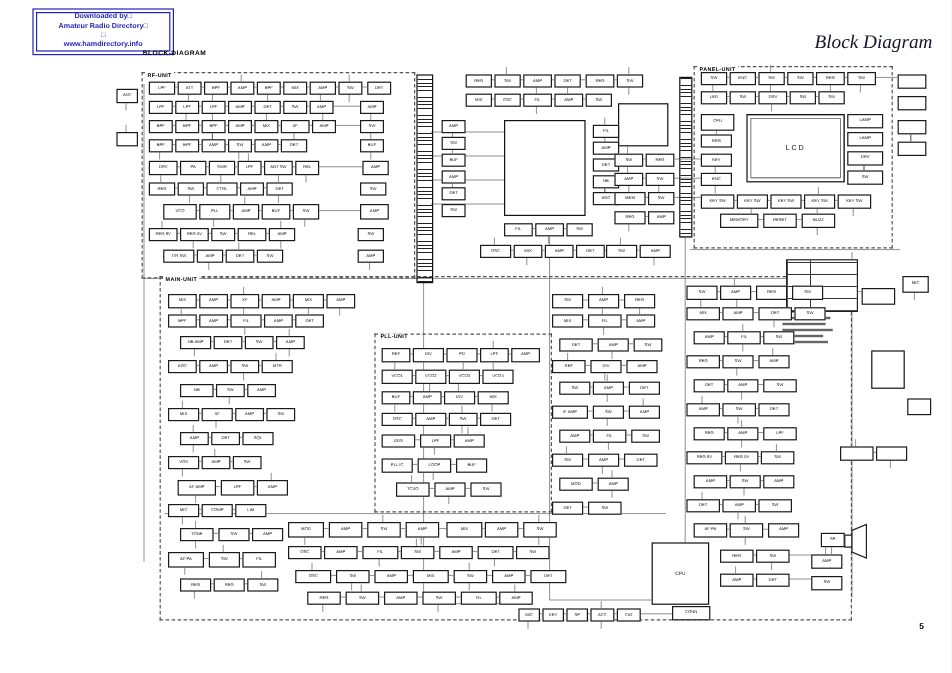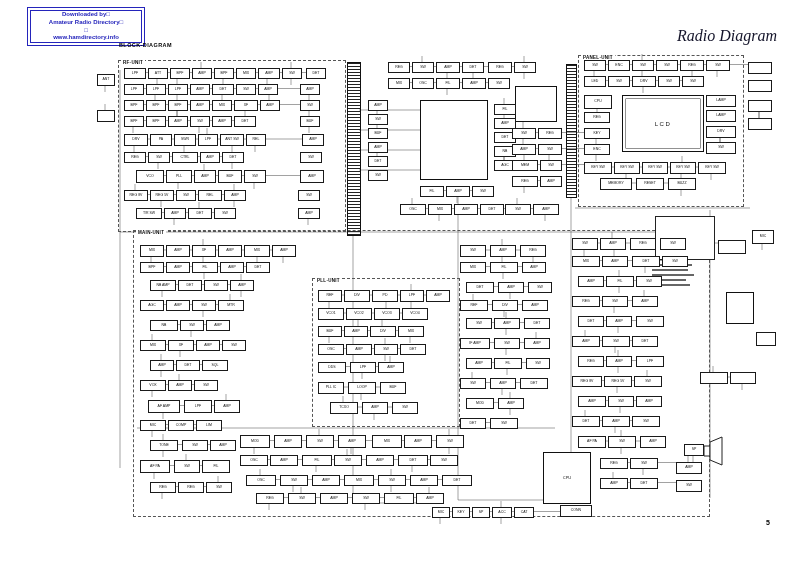--- a/index.html
+++ b/index.html
@@ -40,21 +40,21 @@
 
 <div class="page">
 
   <div class="watermark">
     <div class="wm-line">Downloaded by□</div>
     <div class="wm-line">Amateur Radio Directory□</div>
     <div class="wm-line">□</div>
     <div class="wm-link">www.hamdirectory.info</div>
   </div>
 
-  <div class="doc-title">Radio Diagram</div>
+  <div class="doc-title">Block Diagram</div>
   <div class="diagram-label">BLOCK-DIAGRAM</div>
 
   <div id="diagram">
     <svg id="wires" width="793" height="561">
         <line x1="408" y1="66.5" x2="412" y2="66.5"></line>
         <line x1="432" y1="66.5" x2="436" y2="66.5"></line>
         <line x1="458" y1="66.5" x2="462" y2="66.5"></line>
         <line x1="482" y1="66.5" x2="488" y2="66.5"></line>
         <line x1="510" y1="66.5" x2="514" y2="66.5"></line>
         <line x1="604" y1="64.5" x2="608" y2="64.5"></line>

